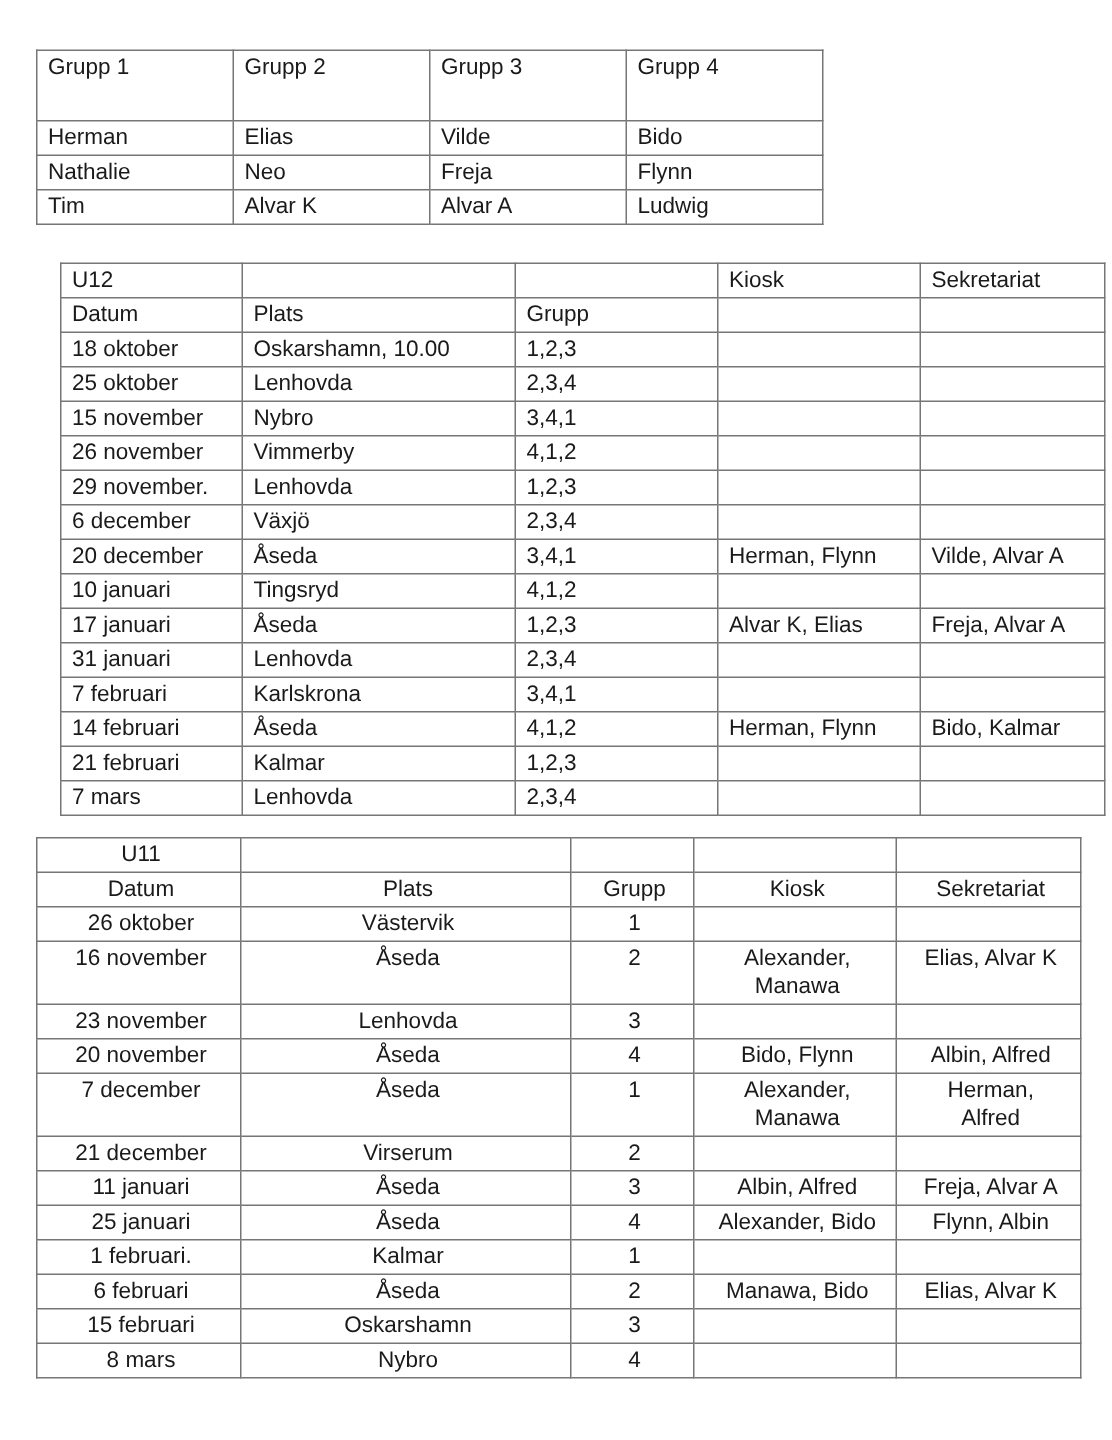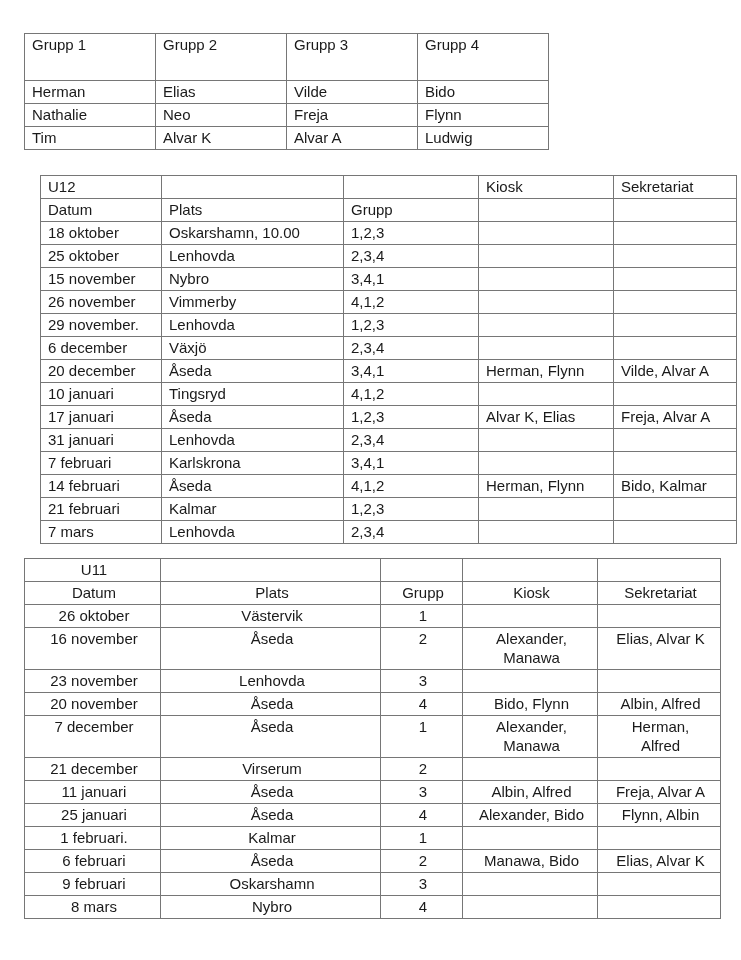--- a/index.html
+++ b/index.html
@@ -292,21 +292,21 @@
           <td></td>
         </tr>
         <tr>
           <td>6 februari</td>
           <td>Åseda</td>
           <td>2</td>
           <td>Manawa, Bido</td>
           <td>Elias, Alvar K</td>
         </tr>
         <tr>
-          <td>9 februari</td>
+          <td>15 februari</td>
           <td>Oskarshamn</td>
           <td>3</td>
           <td></td>
           <td></td>
         </tr>
         <tr>
           <td>8 mars</td>
           <td>Nybro</td>
           <td>4</td>
           <td></td>

